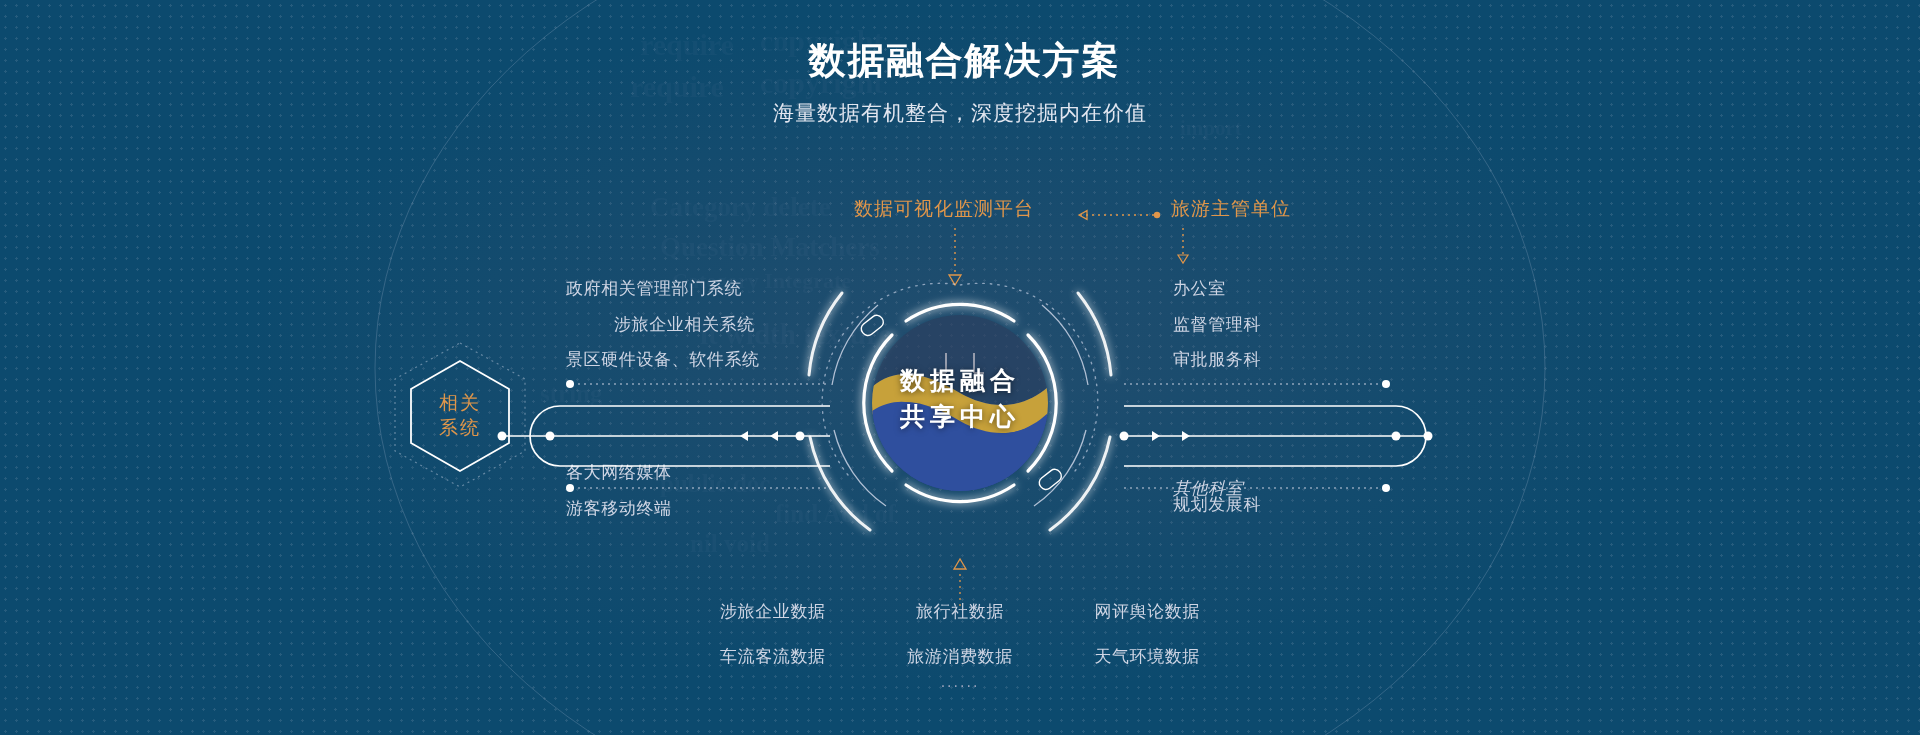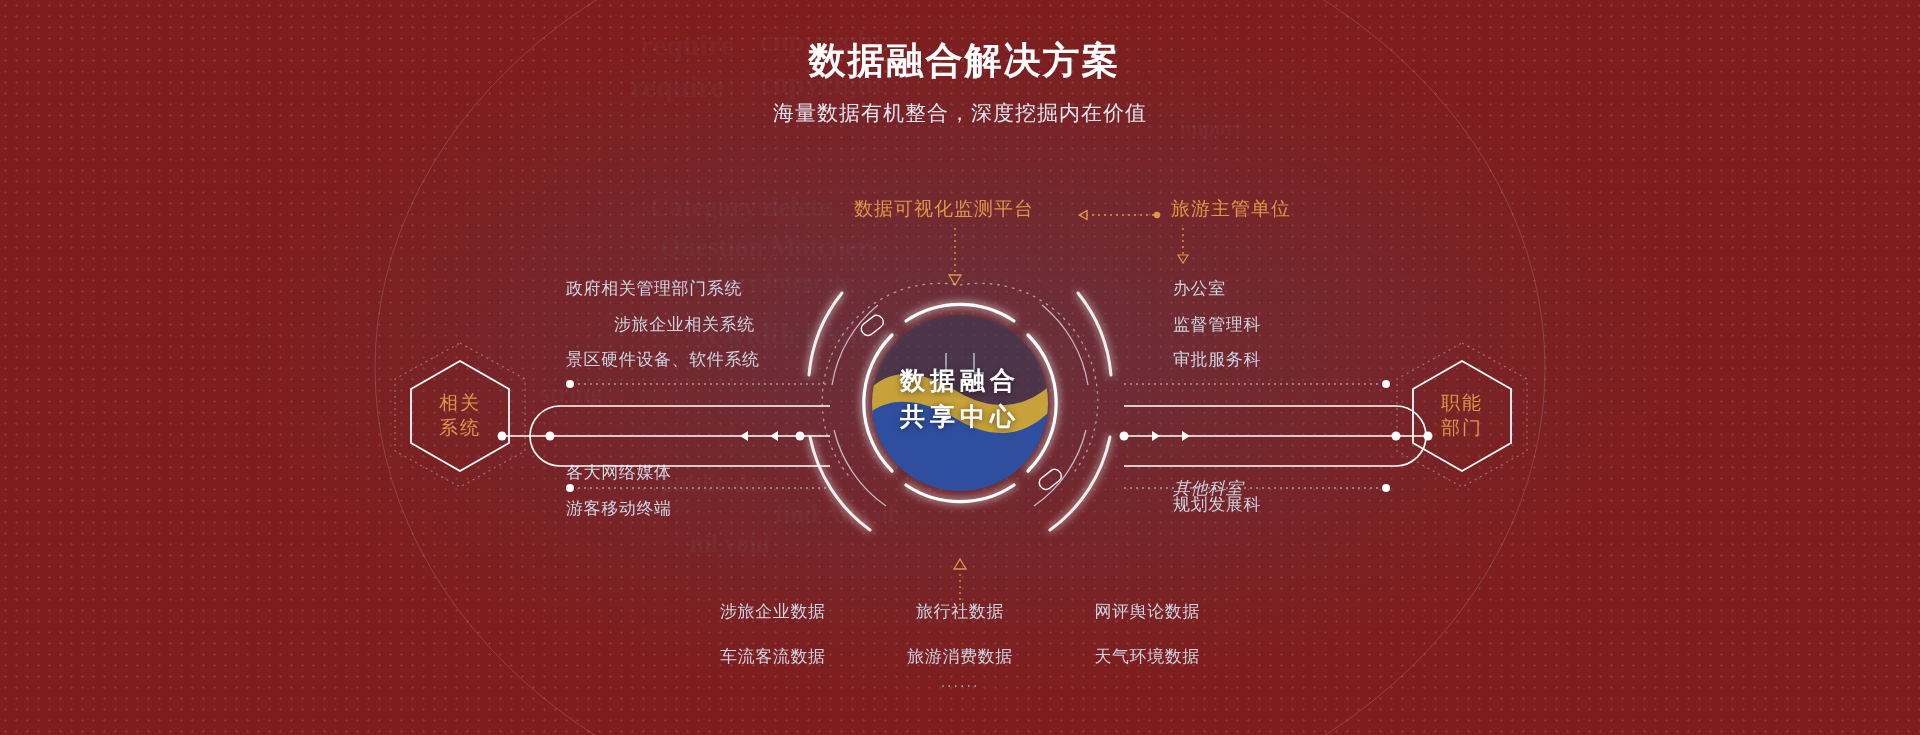--- a/index.html
+++ b/index.html
@@ -1,19 +1,19 @@
 <!DOCTYPE html>
 <html><head>
 <meta charset="utf-8">
 <style>
   html,body{margin:0;padding:0;background:#2f3648;}
   *{box-sizing:border-box;}
   .stage{
     position:relative;width:1920px;height:735px;overflow:hidden;
-    background-color:#7f1d1d;
+    background-color:#0c4a6e;
     font-family:"Liberation Sans","DejaVu Sans",sans-serif;
     color:#d8dce8;
   }
   
   .grid{
     position:absolute;inset:0;
     background-image:radial-gradient(circle, rgba(170,180,205,.17) 1px, transparent 1.2px);
     background-size:11px 11px;
     pointer-events:none;
   }
@@ -190,30 +190,20 @@
     <svg width="140" height="152">
       <polygon points="70,4 135,40 135,112 70,148 5,112 5,40" fill="none" stroke="rgba(205,212,230,.45)" stroke-width="1.2" stroke-dasharray="2 4"></polygon>
       <polygon points="70,22 119,50 119,104 70,132 21,104 21,50" fill="none" stroke="#ffffff" stroke-width="1.8"></polygon>
     </svg>
     <div class="hextext">
       <span>相关</span>
       <span>系统</span>
     </div>
   </div>
 
-  <div class="hexwrap right">
-    <svg width="140" height="152">
-      <polygon points="70,4 135,40 135,112 70,148 5,112 5,40" fill="none" stroke="rgba(205,212,230,.45)" stroke-width="1.2" stroke-dasharray="2 4"></polygon>
-      <polygon points="70,22 119,50 119,104 70,132 21,104 21,50" fill="none" stroke="#ffffff" stroke-width="1.8"></polygon>
-    </svg>
-    <div class="hextext">
-      <span>职能</span>
-      <span>部门</span>
-    </div>
-  </div>
 
   <div class="center-stack">
     <svg width="356" height="356" viewBox="0 0 356 356">
       <defs>
         <clipPath id="coreClip">
             <circle cx="178" cy="178" r="88"></circle>
           </clipPath>
         <filter id="softGlow" x="-60%" y="-60%" width="220%" height="220%">
           <feGaussianBlur stdDeviation="4" result="b"></feGaussianBlur>
           <feMerge>

